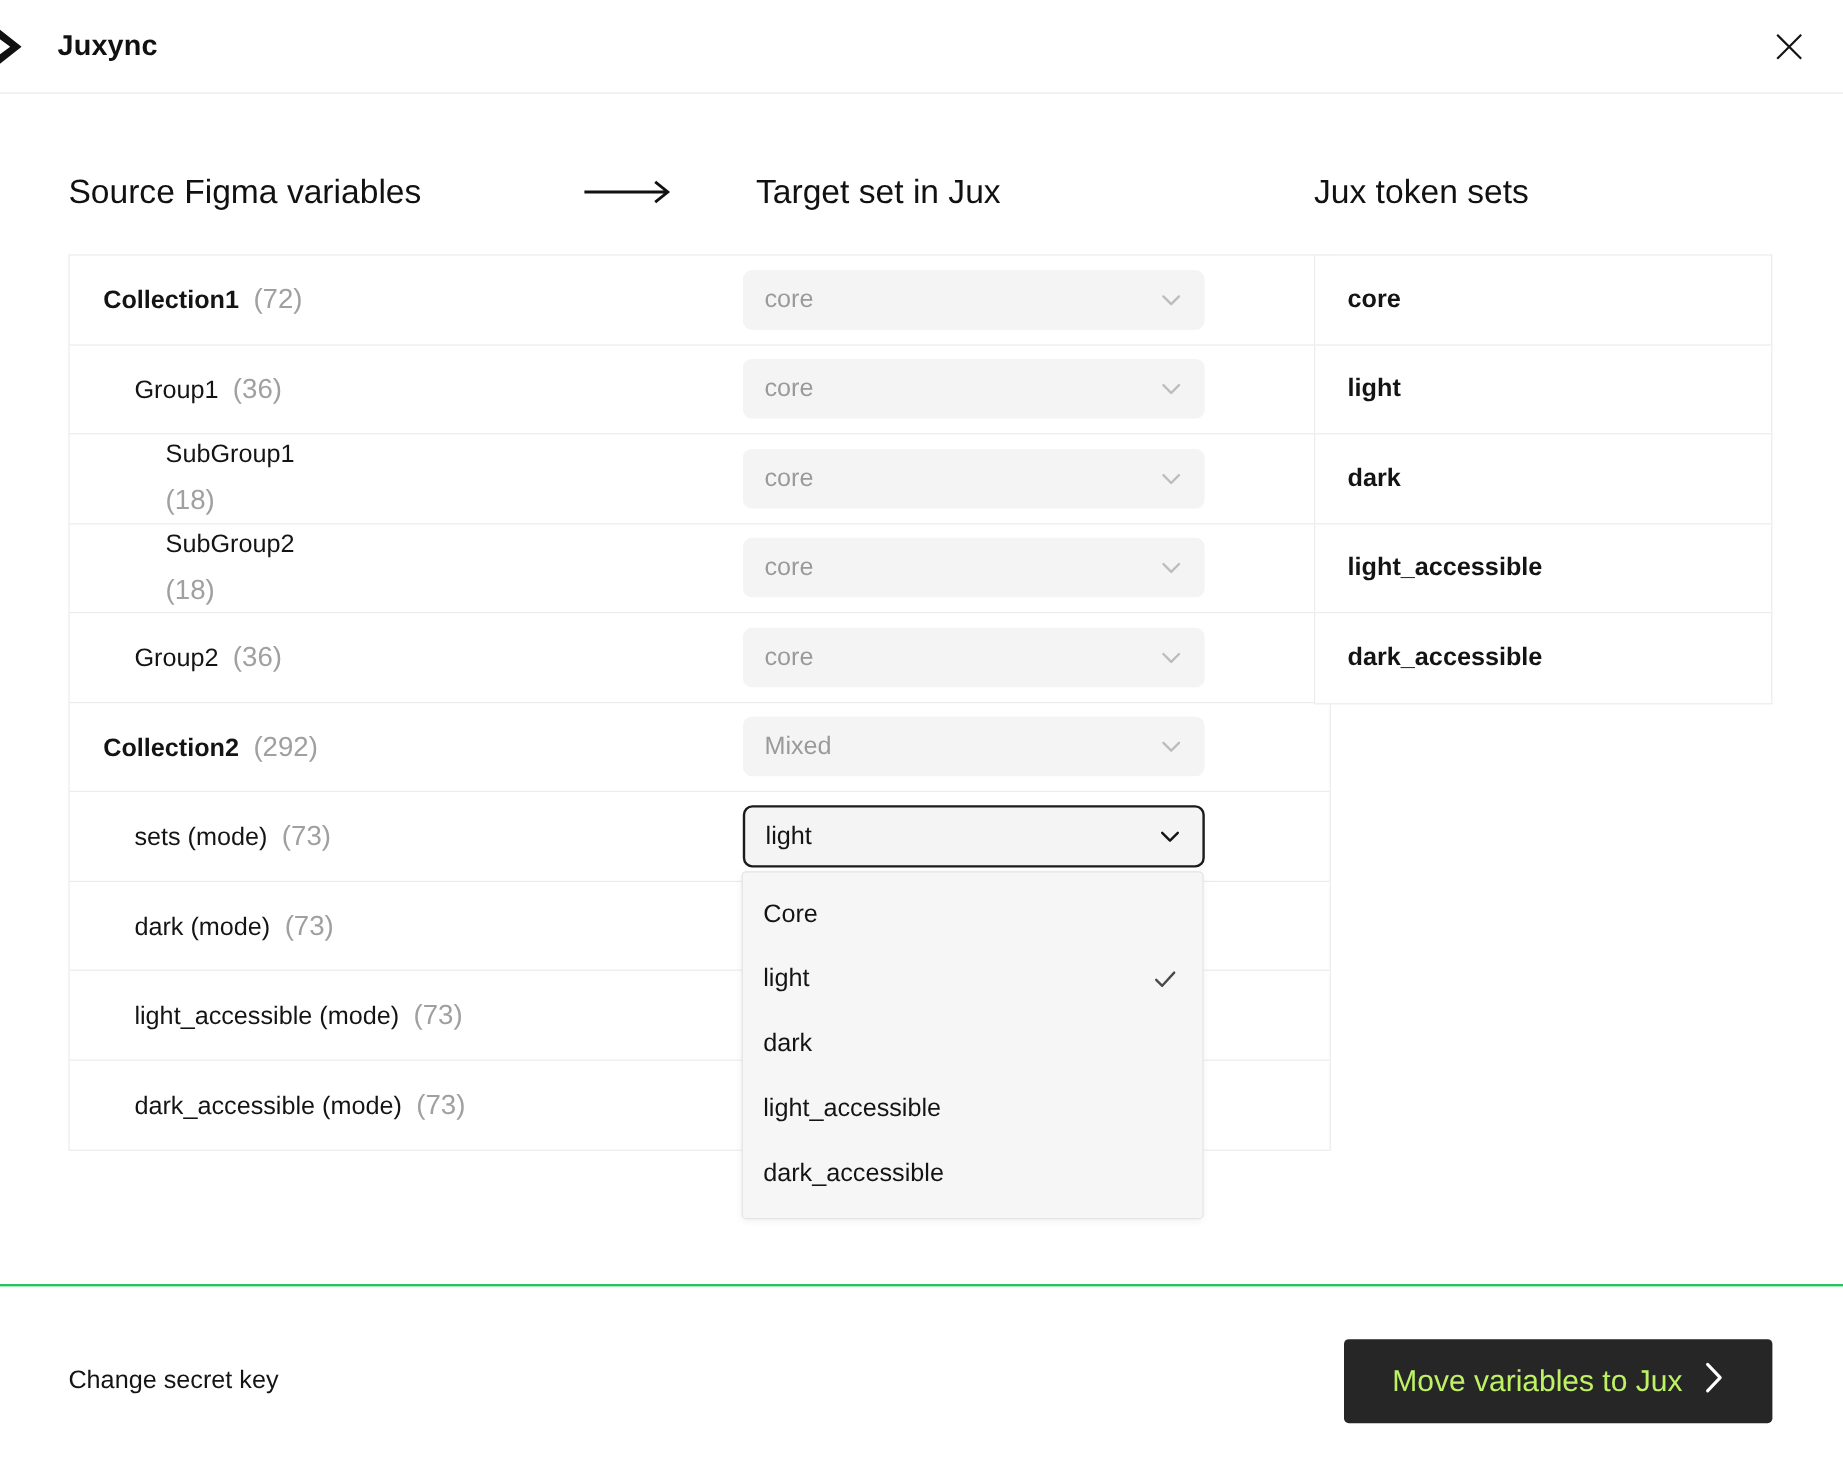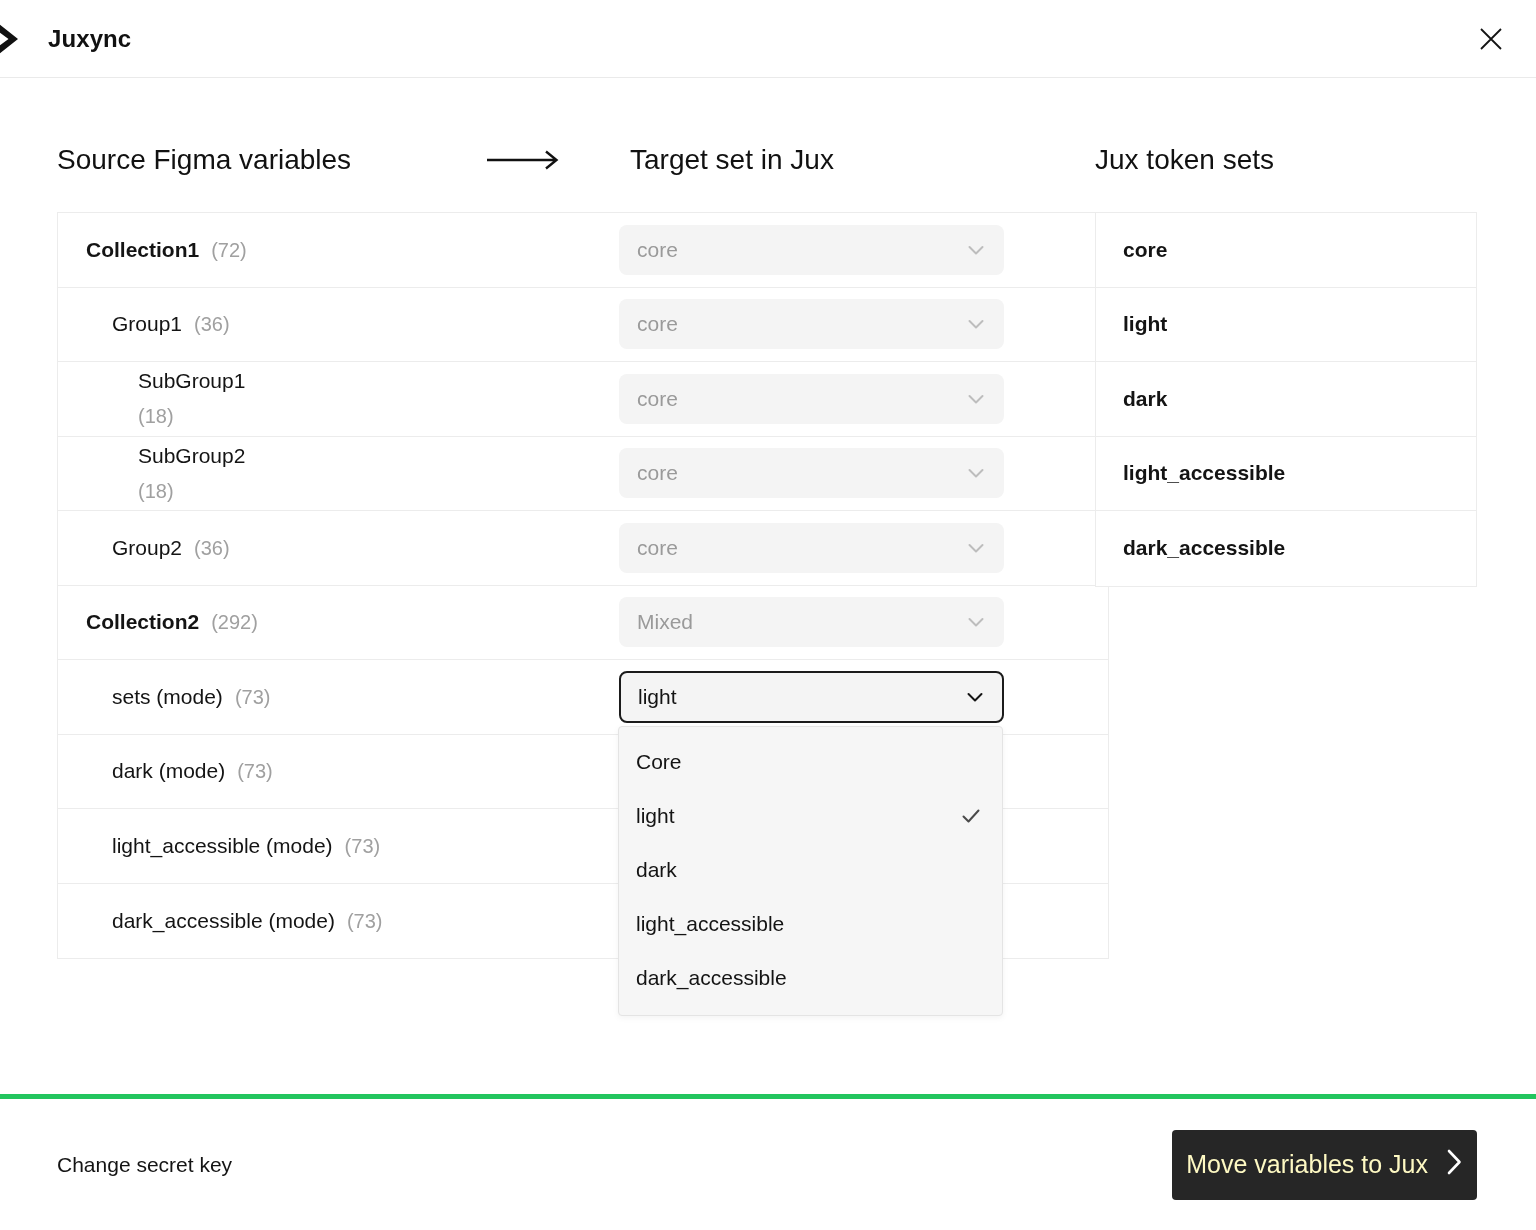--- a/index.html
+++ b/index.html
@@ -126,21 +126,21 @@
     display: flex;
     align-items: baseline;
     gap: 12px;
     font-size: 21px;
     white-space: nowrap;
     flex: 0 0 560px;
   }
 
   .row-label .name { color: #141414; }
   .row-label.lvl0 .name { font-weight: bold; }
-  .row-label .count { color: #a0a0a0; font-size: 20px; }
+  .row-label .count { color: #a0a0a0; font-size: 23px; }
 
   .lvl0 { padding-left: 28px; }
   .lvl1 { padding-left: 54px; align-items: flex-end; }
   .lvl2 { padding-left: 80px; flex-direction: column; }
 
   
   .select-wrap {
     position: absolute;
     left: 561px;
     width: 385px;
@@ -219,44 +219,44 @@
     color: #141414;
   }
   .token-row:last-child { border-bottom: none; }
 
   
   .footer {
     position: absolute;
     left: 0;
     bottom: 0;
     width: 1536px;
-    height: 136px;
-    border-top: 5px solid #22c55e;
+    height: 160px;
+    border-top: 2px solid #22c55e;
     display: flex;
     align-items: center;
   }
 
   .secret-link {
     position: absolute;
     left: 57px;
     font-size: 21px;
     color: #141414;
     cursor: pointer;
     white-space: nowrap;
   }
 
   .primary-btn {
     position: absolute;
     right: 59px;
     height: 70px;
     background: #262626;
-    color: #fef9c3;
+    color: #bef264;
     border: none;
     border-radius: 4px;
-    padding: 0 14px;
+    padding: 0 40px;
     display: flex;
     align-items: center;
     gap: 18px;
     font-size: 25px;
     font-family: "Liberation Sans", sans-serif;
     cursor: pointer;
     white-space: nowrap;
   }
 </style>
 </head>

